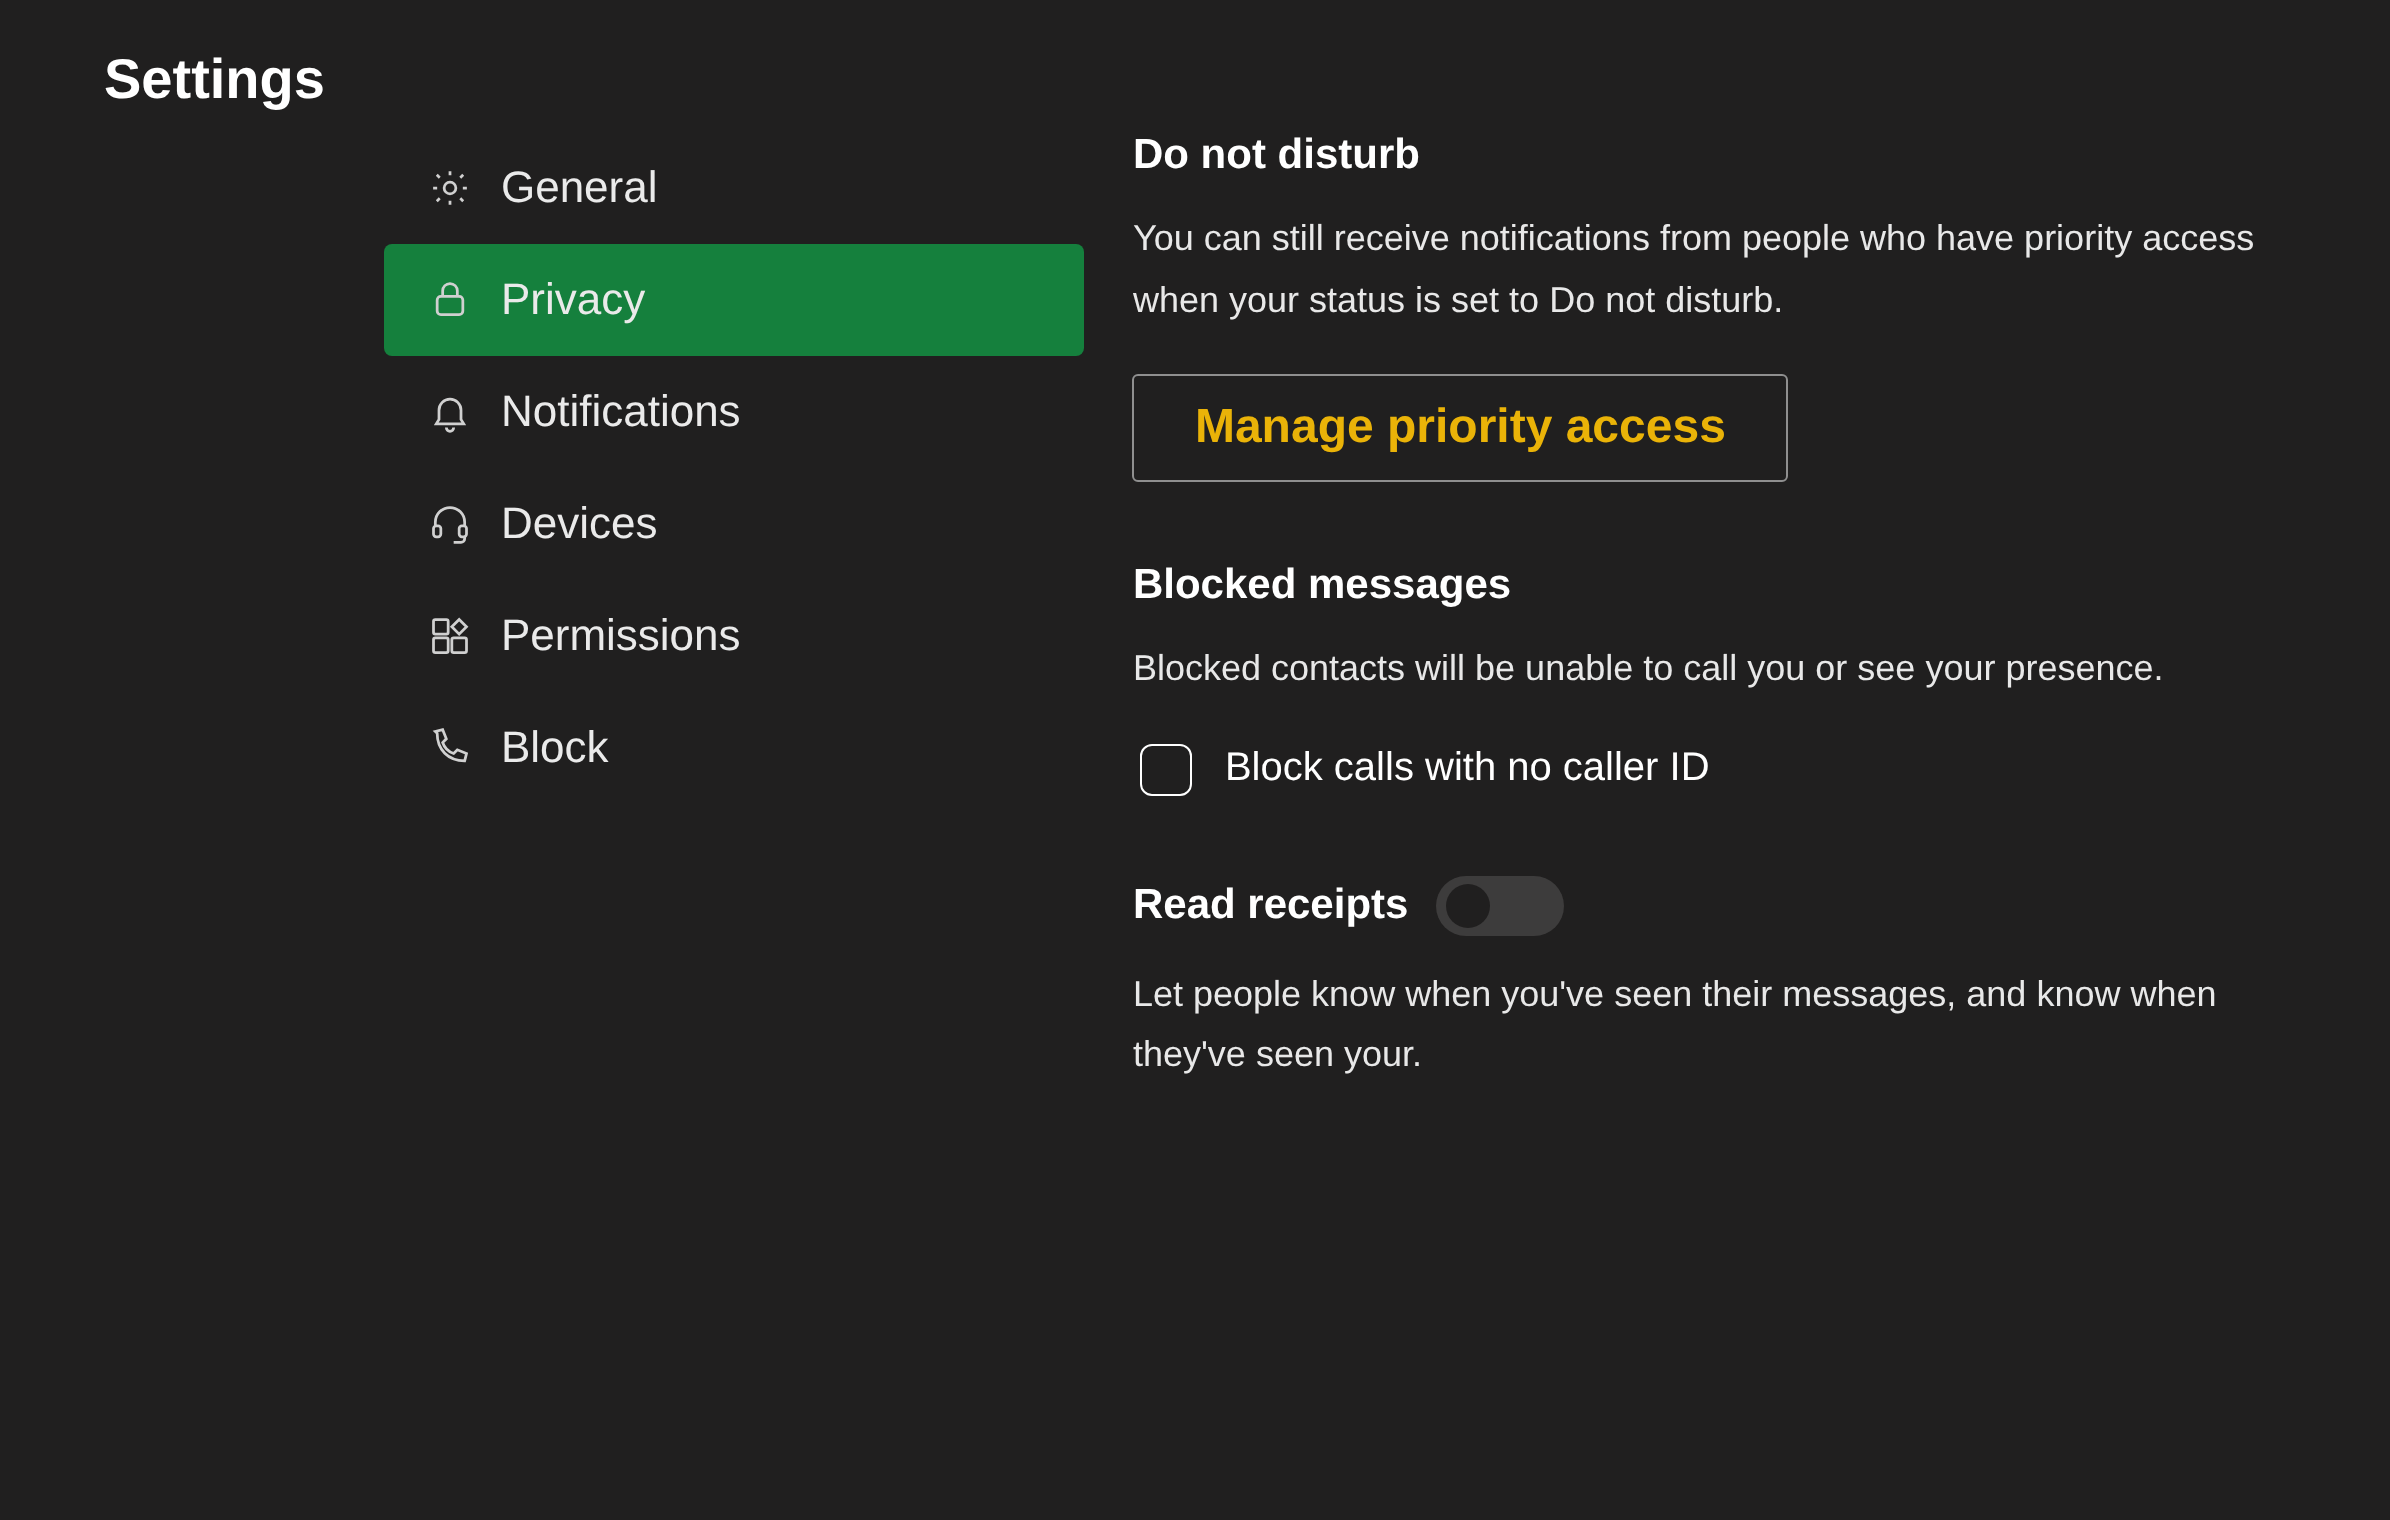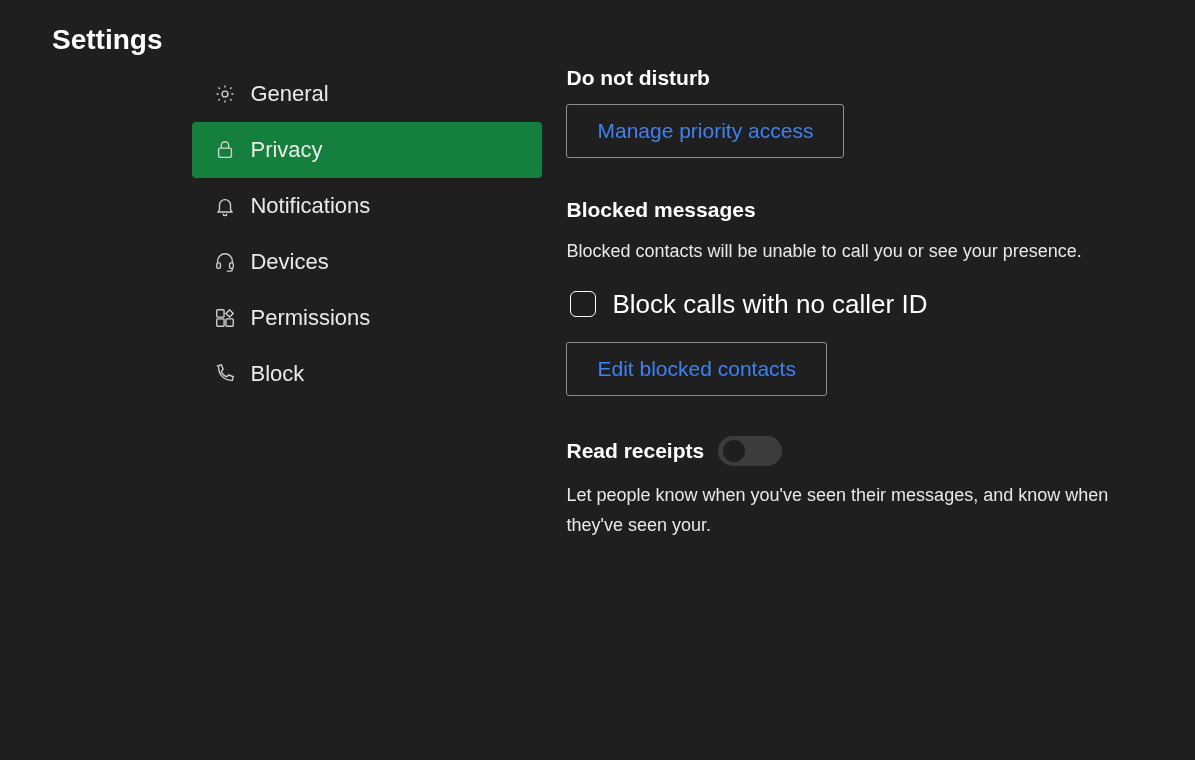--- a/index.html
+++ b/index.html
@@ -78,33 +78,33 @@
     line-height: 1.7;
     color: #e8e8e8;
     margin-bottom: 22px;
   }
   .btn {
     display: inline-flex;
     align-items: center;
     justify-content: center;
     padding: 0 30px;
     height: 54px;
-    font-size: 21px;
-    font-weight: 400;
-    color: #3b82f6;
+    font-size: 24px;
+    font-weight: 700;
+    color: #eab308;
     background: transparent;
     border: 1px solid #8f8f8f;
     border-radius: 3px;
     cursor: pointer;
   }
   .checkbox-row {
     display: flex;
     align-items: center;
     gap: 16px;
-    font-size: 26px;
+    font-size: 20px;
     margin: 10px 0 22px 4px;
     cursor: pointer;
   }
   .checkbox {
     width: 26px;
     height: 26px;
     border: 1.5px solid #ffffff;
     border-radius: 6px;
     flex-shrink: 0;
   }
@@ -200,31 +200,31 @@
         </span>
         <span class="label">Block</span>
       </div>
 
     </nav>
 
     <main class="content">
 
       <section class="section">
         <h2 class="section-heading">Do not disturb</h2>
+        <p class="section-desc">You can still receive notifications from people who have priority access when your status is set to Do not disturb.</p>
         <button class="btn">Manage priority access</button>
       </section>
 
       <section class="section">
         <h2 class="section-heading">Blocked messages</h2>
         <p class="section-desc">Blocked contacts will be unable to call you or see your presence.</p>
         <label class="checkbox-row">
           <span class="checkbox"></span>
           <span>Block calls with no caller ID</span>
         </label>
-        <button class="btn">Edit blocked contacts</button>
       </section>
 
       <section class="section">
         <div class="heading-row">
           <h2 class="section-heading">Read receipts</h2>
           <div class="toggle"></div>
         </div>
         <p class="section-desc" style="margin-bottom:0">Let people know when you've seen their messages, and know when they've seen your.</p>
       </section>
 

